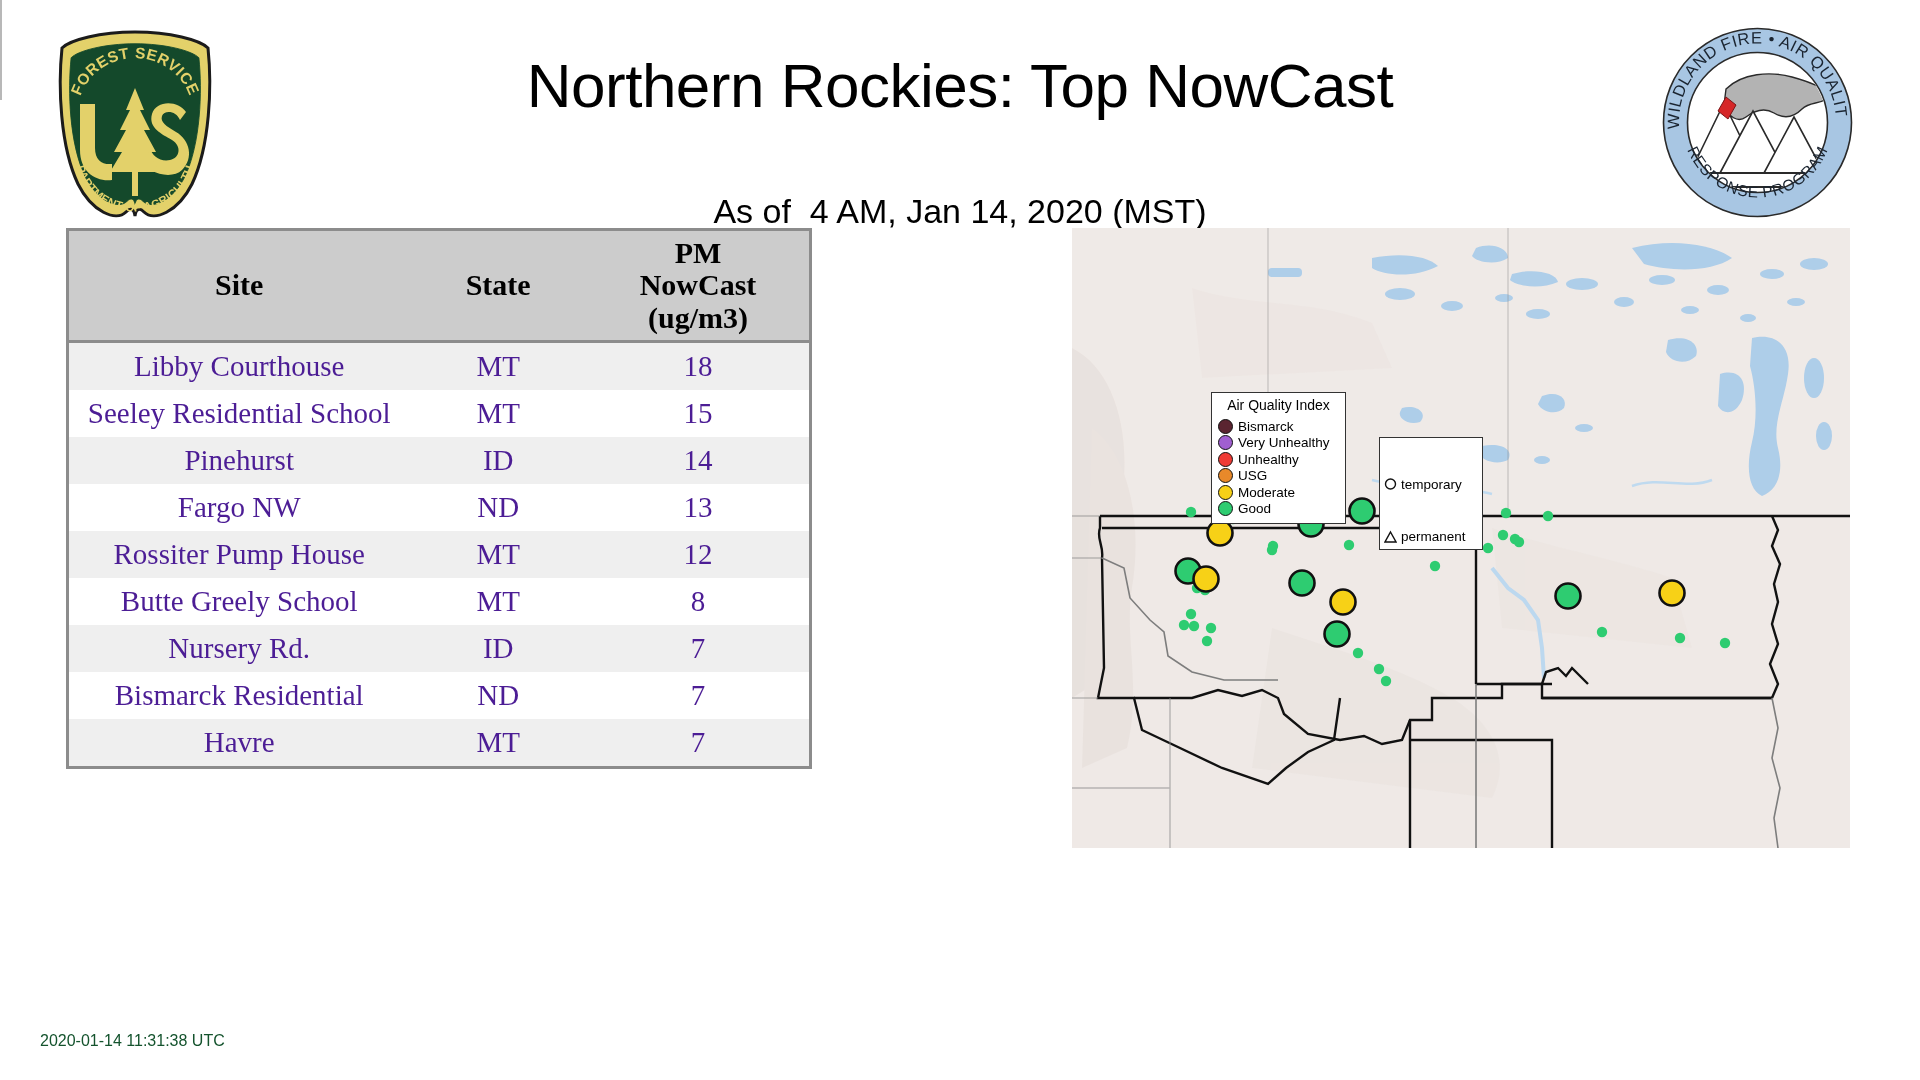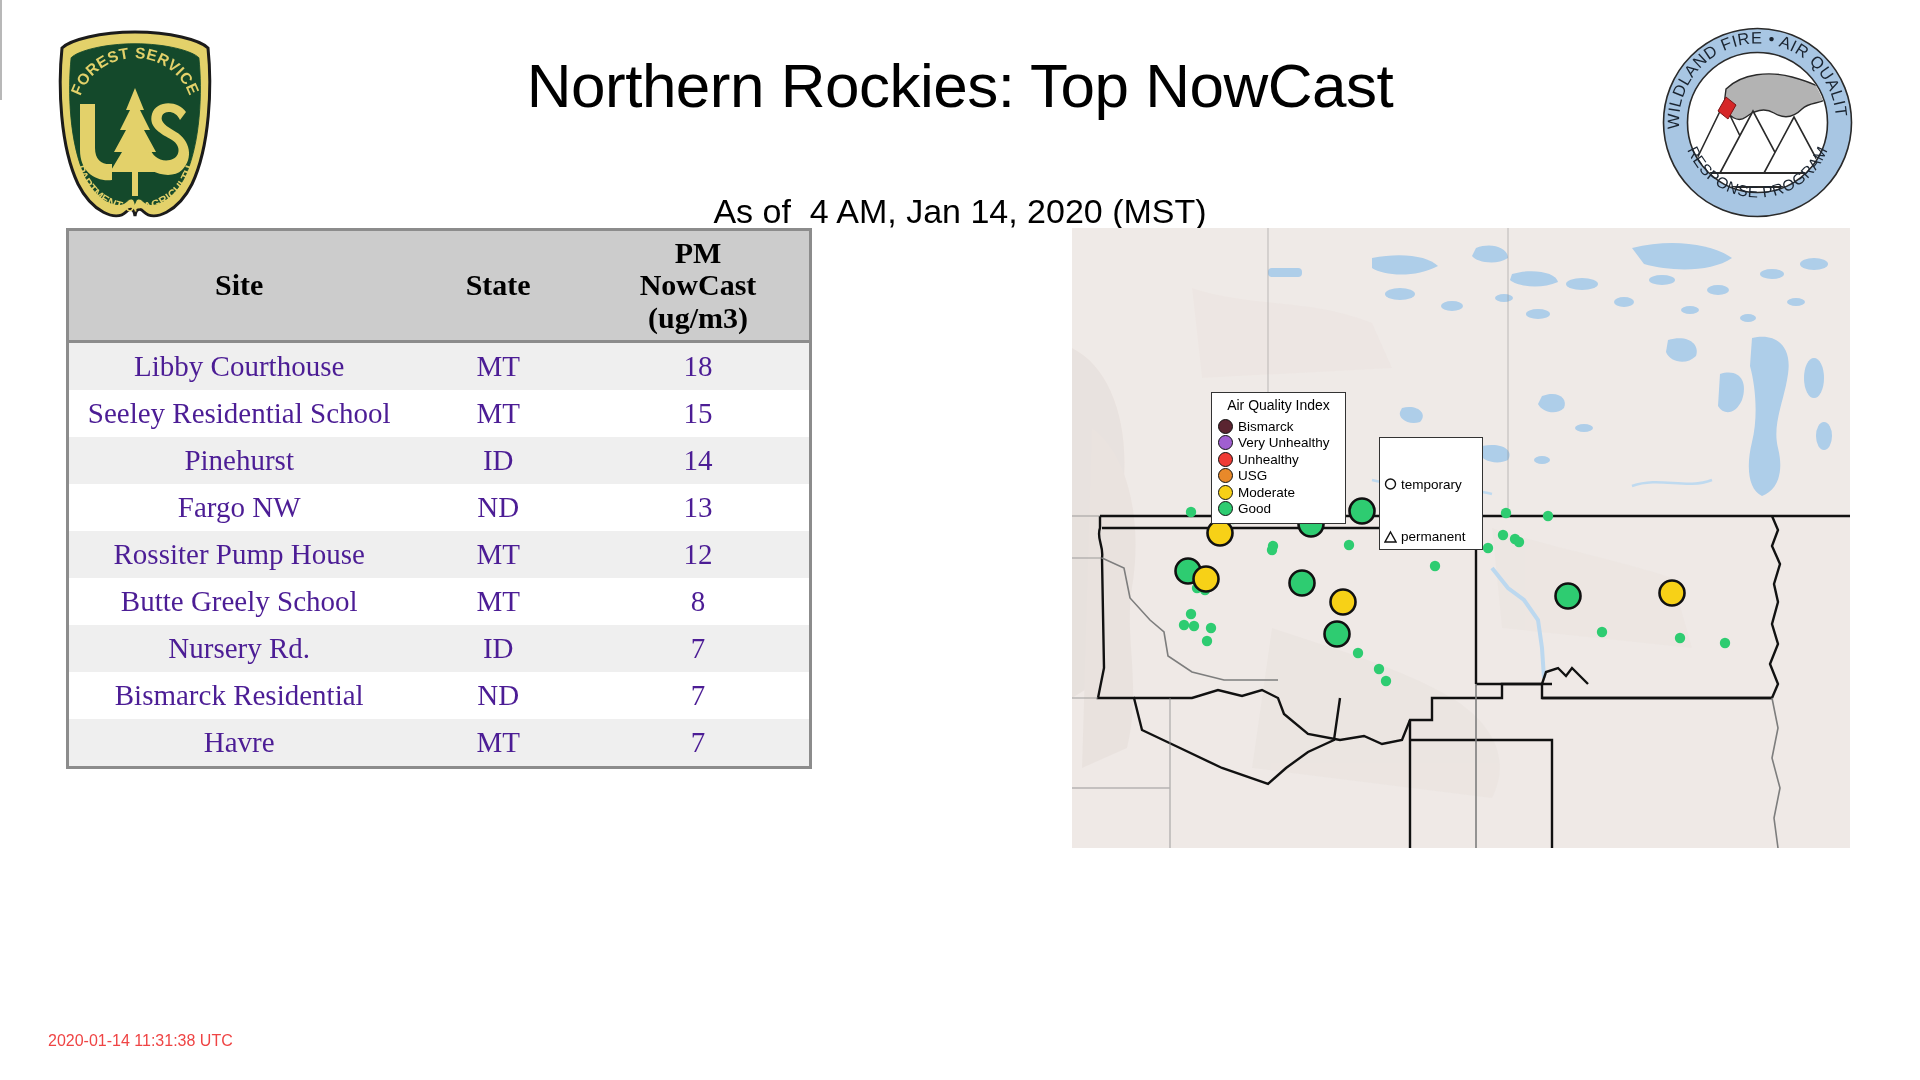--- a/index.html
+++ b/index.html
@@ -160,22 +160,21 @@
     height: 16px;
     white-space: nowrap;
     margin-top: 36px;
   }
 
   
   .footer-stamp {
     position: absolute;
     left: 40px; top: 1032px;
     font-size: 16px;
-    color: #ef4444;
-    margin-left: 8px;
+    color: #14532d;
   }
 </style>
 </head>
 <body>
 
 <div class="edge-left"></div>
 
 <div class="usfs-logo">
   <svg viewBox="0 0 170 210" width="170" height="210" aria-hidden="true">
     <defs>

